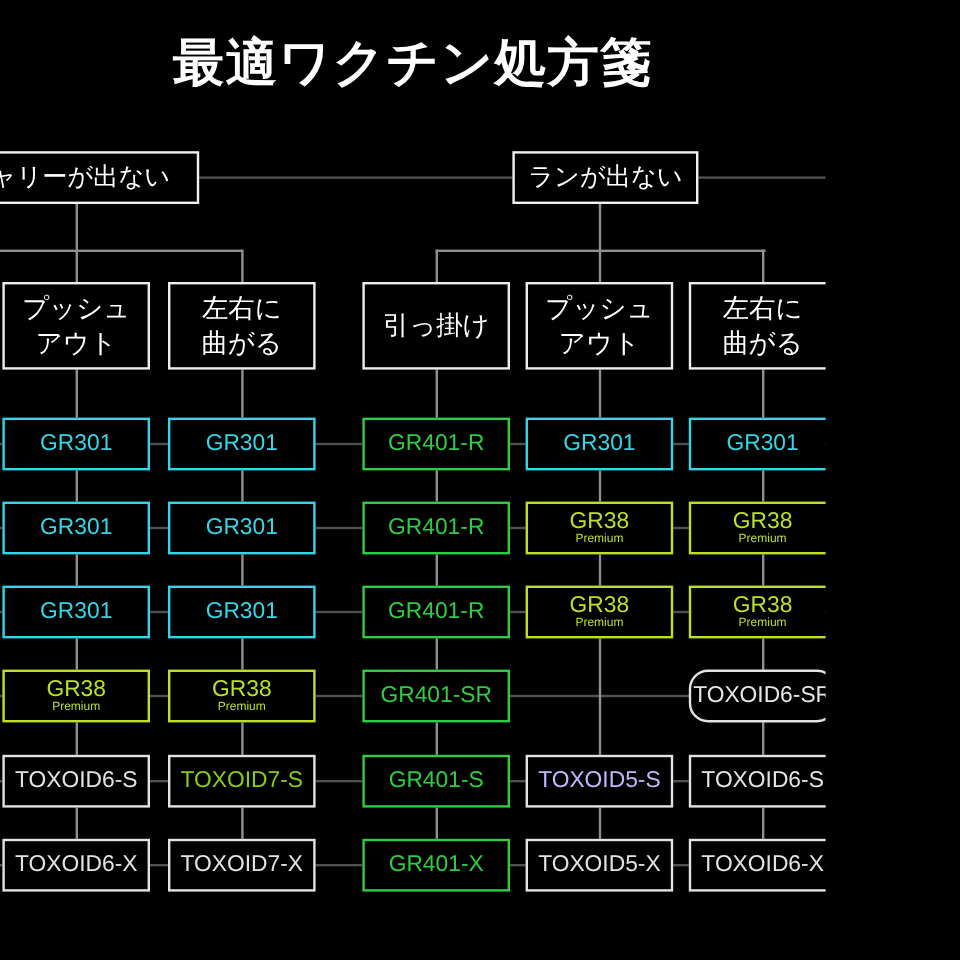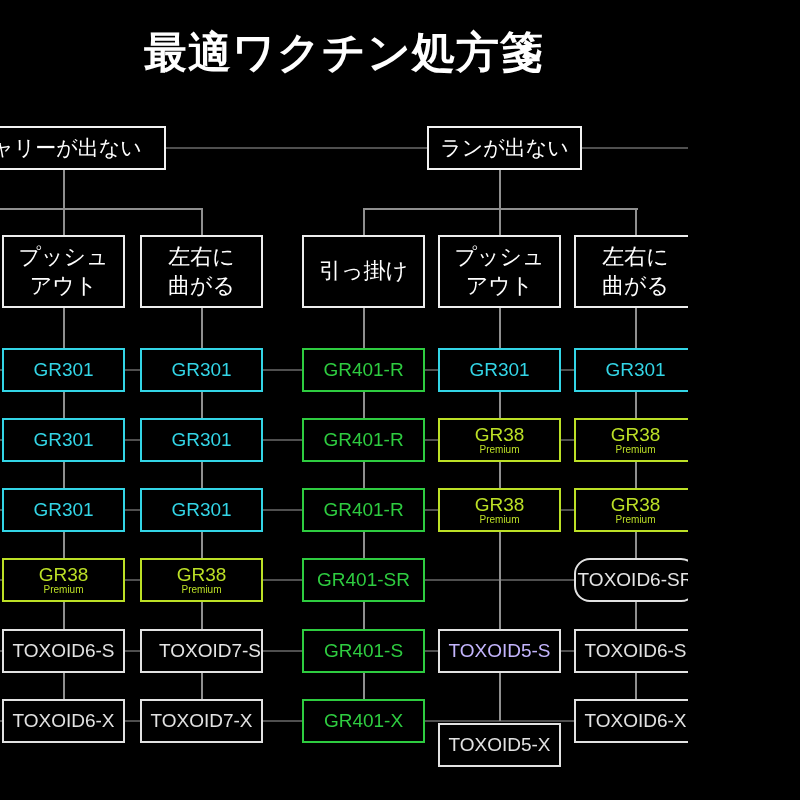--- a/index.html
+++ b/index.html
@@ -56,36 +56,36 @@
     <div class="node product" style="left: 2px; top: 488px; width: 123px; height: 44px; border-color: rgb(51, 213, 230); color: rgb(51, 213, 230);"><span>GR301</span></div>
     <div class="node product" style="left: 2px; top: 558px; width: 123px; height: 44px; border-color: rgb(188, 224, 38); color: rgb(188, 224, 38);"><span>GR38</span><span class="sub">Premium</span></div>
     <div class="node product" style="left: 2px; top: 629px; width: 123px; height: 44px; border-color: rgb(226, 226, 226); color: rgb(226, 226, 226);"><span>TOXOID6-S</span></div>
     <div class="node product" style="left: 2px; top: 699px; width: 123px; height: 44px; border-color: rgb(226, 226, 226); color: rgb(226, 226, 226);"><span>TOXOID6-X</span></div>
     <div class="node category" style="left: 140px; top: 235px; width: 123px; height: 73px;">左右に
 曲がる</div>
     <div class="node product" style="left: 140px; top: 348px; width: 123px; height: 44px; border-color: rgb(51, 213, 230); color: rgb(51, 213, 230);"><span>GR301</span></div>
     <div class="node product" style="left: 140px; top: 418px; width: 123px; height: 44px; border-color: rgb(51, 213, 230); color: rgb(51, 213, 230);"><span>GR301</span></div>
     <div class="node product" style="left: 140px; top: 488px; width: 123px; height: 44px; border-color: rgb(51, 213, 230); color: rgb(51, 213, 230);"><span>GR301</span></div>
     <div class="node product" style="left: 140px; top: 558px; width: 123px; height: 44px; border-color: rgb(188, 224, 38); color: rgb(188, 224, 38);"><span>GR38</span><span class="sub">Premium</span></div>
-    <div class="node product" style="left: 140px; top: 629px; width: 123px; height: 44px; border-color: rgb(226, 226, 226); color: #e5e5e5; align-items: flex-end;"><span>TOXOID7-S</span></div>
+    <div class="node product" style="left: 140px; top: 629px; width: 123px; height: 44px; border-color: rgb(226, 226, 226); color: #84cc16;"><span>TOXOID7-S</span></div>
     <div class="node product" style="left: 140px; top: 699px; width: 123px; height: 44px; border-color: rgb(226, 226, 226); color: rgb(226, 226, 226);"><span>TOXOID7-X</span></div>
     <div class="node category" style="left: 302px; top: 235px; width: 123px; height: 73px;">引っ掛け</div>
     <div class="node product" style="left: 302px; top: 348px; width: 123px; height: 44px; border-color: rgb(46, 204, 64); color: rgb(46, 204, 64);"><span>GR401-R</span></div>
     <div class="node product" style="left: 302px; top: 418px; width: 123px; height: 44px; border-color: rgb(46, 204, 64); color: rgb(46, 204, 64);"><span>GR401-R</span></div>
     <div class="node product" style="left: 302px; top: 488px; width: 123px; height: 44px; border-color: rgb(46, 204, 64); color: rgb(46, 204, 64);"><span>GR401-R</span></div>
     <div class="node product" style="left: 302px; top: 558px; width: 123px; height: 44px; border-color: rgb(46, 204, 64); color: rgb(46, 204, 64);"><span>GR401-SR</span></div>
     <div class="node product" style="left: 302px; top: 629px; width: 123px; height: 44px; border-color: rgb(46, 204, 64); color: rgb(46, 204, 64);"><span>GR401-S</span></div>
     <div class="node product" style="left: 302px; top: 699px; width: 123px; height: 44px; border-color: rgb(46, 204, 64); color: rgb(46, 204, 64);"><span>GR401-X</span></div>
     <div class="node category" style="left: 438px; top: 235px; width: 123px; height: 73px;">プッシュ
 アウト</div>
     <div class="node product" style="left: 438px; top: 348px; width: 123px; height: 44px; border-color: rgb(51, 213, 230); color: rgb(51, 213, 230);"><span>GR301</span></div>
     <div class="node product" style="left: 438px; top: 418px; width: 123px; height: 44px; border-color: rgb(188, 224, 38); color: rgb(188, 224, 38);"><span>GR38</span><span class="sub">Premium</span></div>
     <div class="node product" style="left: 438px; top: 488px; width: 123px; height: 44px; border-color: rgb(188, 224, 38); color: rgb(188, 224, 38);"><span>GR38</span><span class="sub">Premium</span></div>
     <div class="node product" style="left: 438px; top: 629px; width: 123px; height: 44px; border-color: rgb(226, 226, 226); color: #c4b5fd;"><span>TOXOID5-S</span></div>
-    <div class="node product" style="left: 438px; top: 699px; width: 123px; height: 44px; border-color: rgb(226, 226, 226); color: rgb(226, 226, 226); margin-top: 24px;"><span>TOXOID5-X</span></div>
+    <div class="node product" style="left: 438px; top: 699px; width: 123px; height: 44px; border-color: rgb(226, 226, 226); color: rgb(226, 226, 226);"><span>TOXOID5-X</span></div>
     <div class="node category" style="left: 574px; top: 235px; width: 123px; height: 73px;">左右に
 曲がる</div>
     <div class="node product" style="left: 574px; top: 348px; width: 123px; height: 44px; border-color: rgb(51, 213, 230); color: rgb(51, 213, 230);"><span>GR301</span></div>
     <div class="node product" style="left: 574px; top: 418px; width: 123px; height: 44px; border-color: rgb(188, 224, 38); color: rgb(188, 224, 38);"><span>GR38</span><span class="sub">Premium</span></div>
     <div class="node product" style="left: 574px; top: 488px; width: 123px; height: 44px; border-color: rgb(188, 224, 38); color: rgb(188, 224, 38);"><span>GR38</span><span class="sub">Premium</span></div>
     <div class="node product" style="left: 574px; top: 558px; width: 123px; height: 44px; border-color: rgb(226, 226, 226); color: #e5e5e5; border-radius: 16px;"><span>TOXOID6-SR</span></div>
     <div class="node product" style="left: 574px; top: 629px; width: 123px; height: 44px; border-color: rgb(226, 226, 226); color: rgb(226, 226, 226);"><span>TOXOID6-S</span></div>
     <div class="node product" style="left: 574px; top: 699px; width: 123px; height: 44px; border-color: rgb(226, 226, 226); color: rgb(226, 226, 226);"><span>TOXOID6-X</span></div>
     <div class="node category" style="left: 736px; top: 235px; width: 123px; height: 73px;">引っ掛け</div>
     <div class="node product" style="left: 736px; top: 348px; width: 123px; height: 44px; border-color: rgb(46, 204, 64); color: rgb(46, 204, 64);"><span>GR401-R</span></div>

